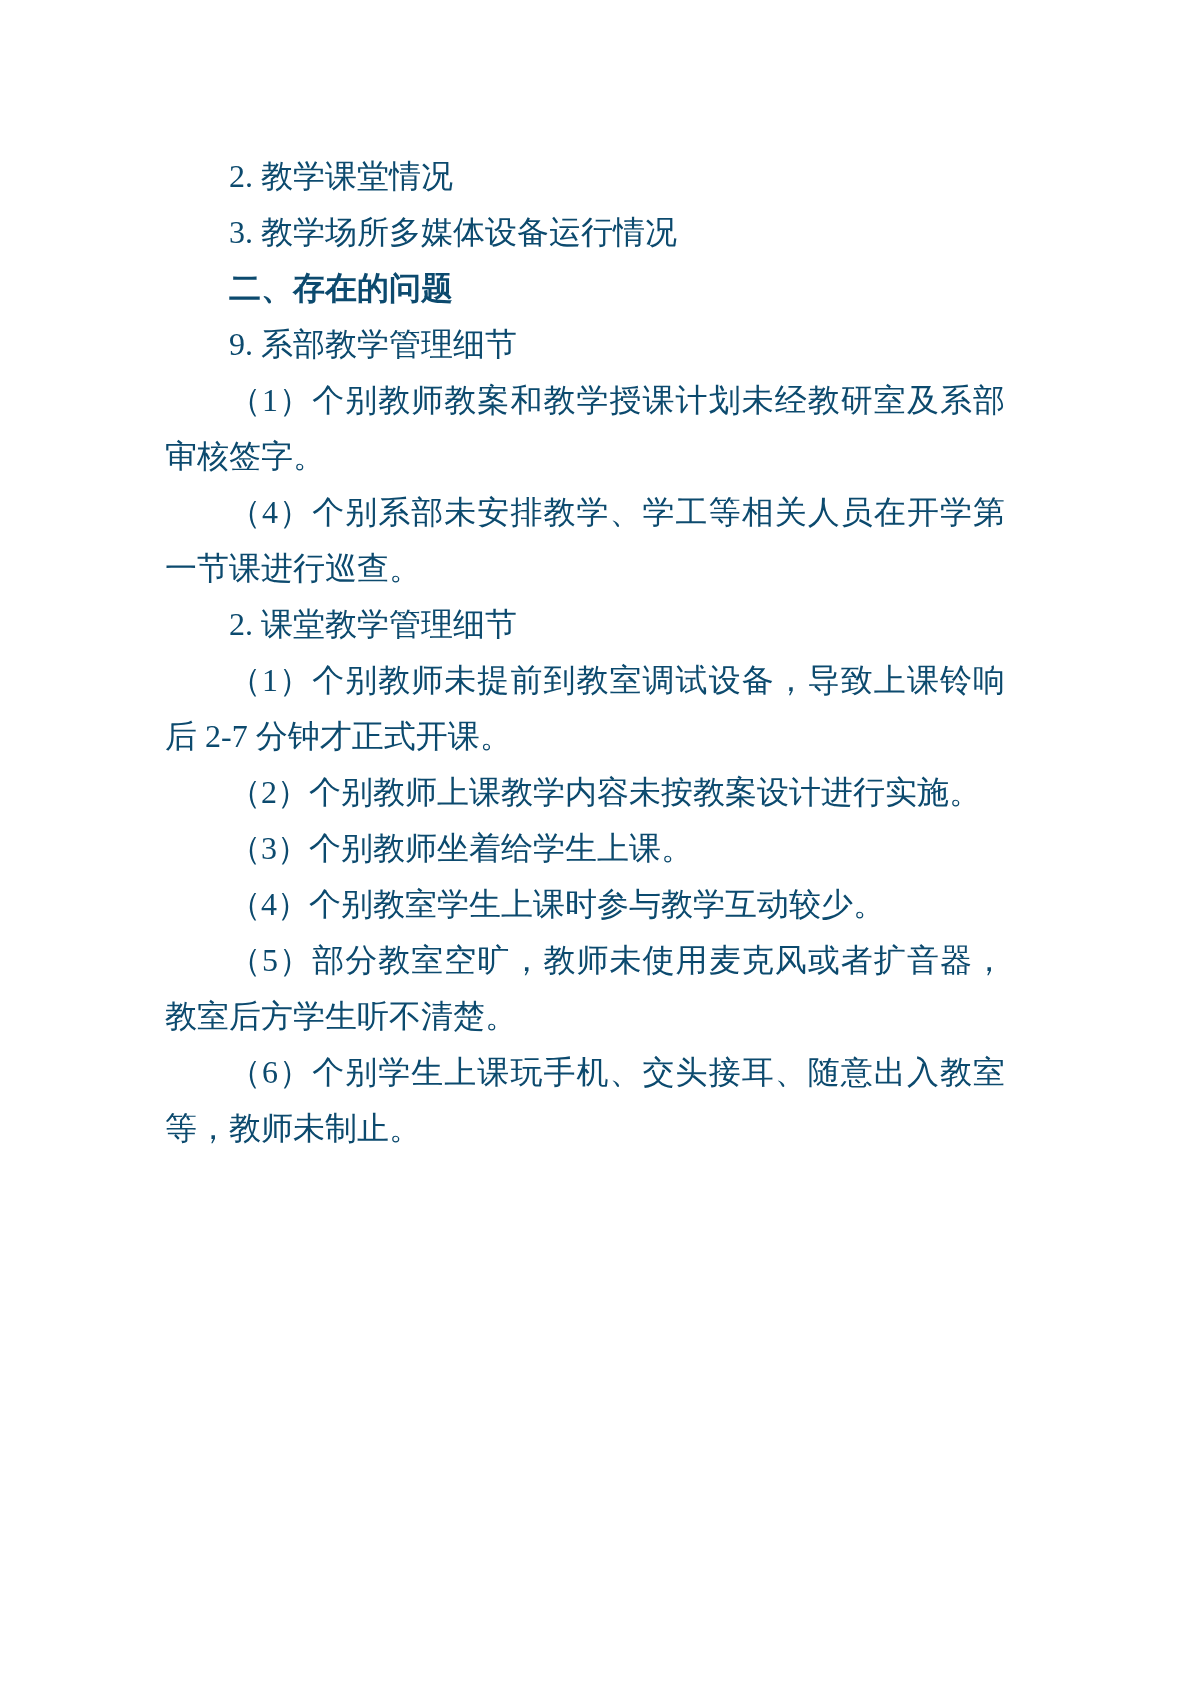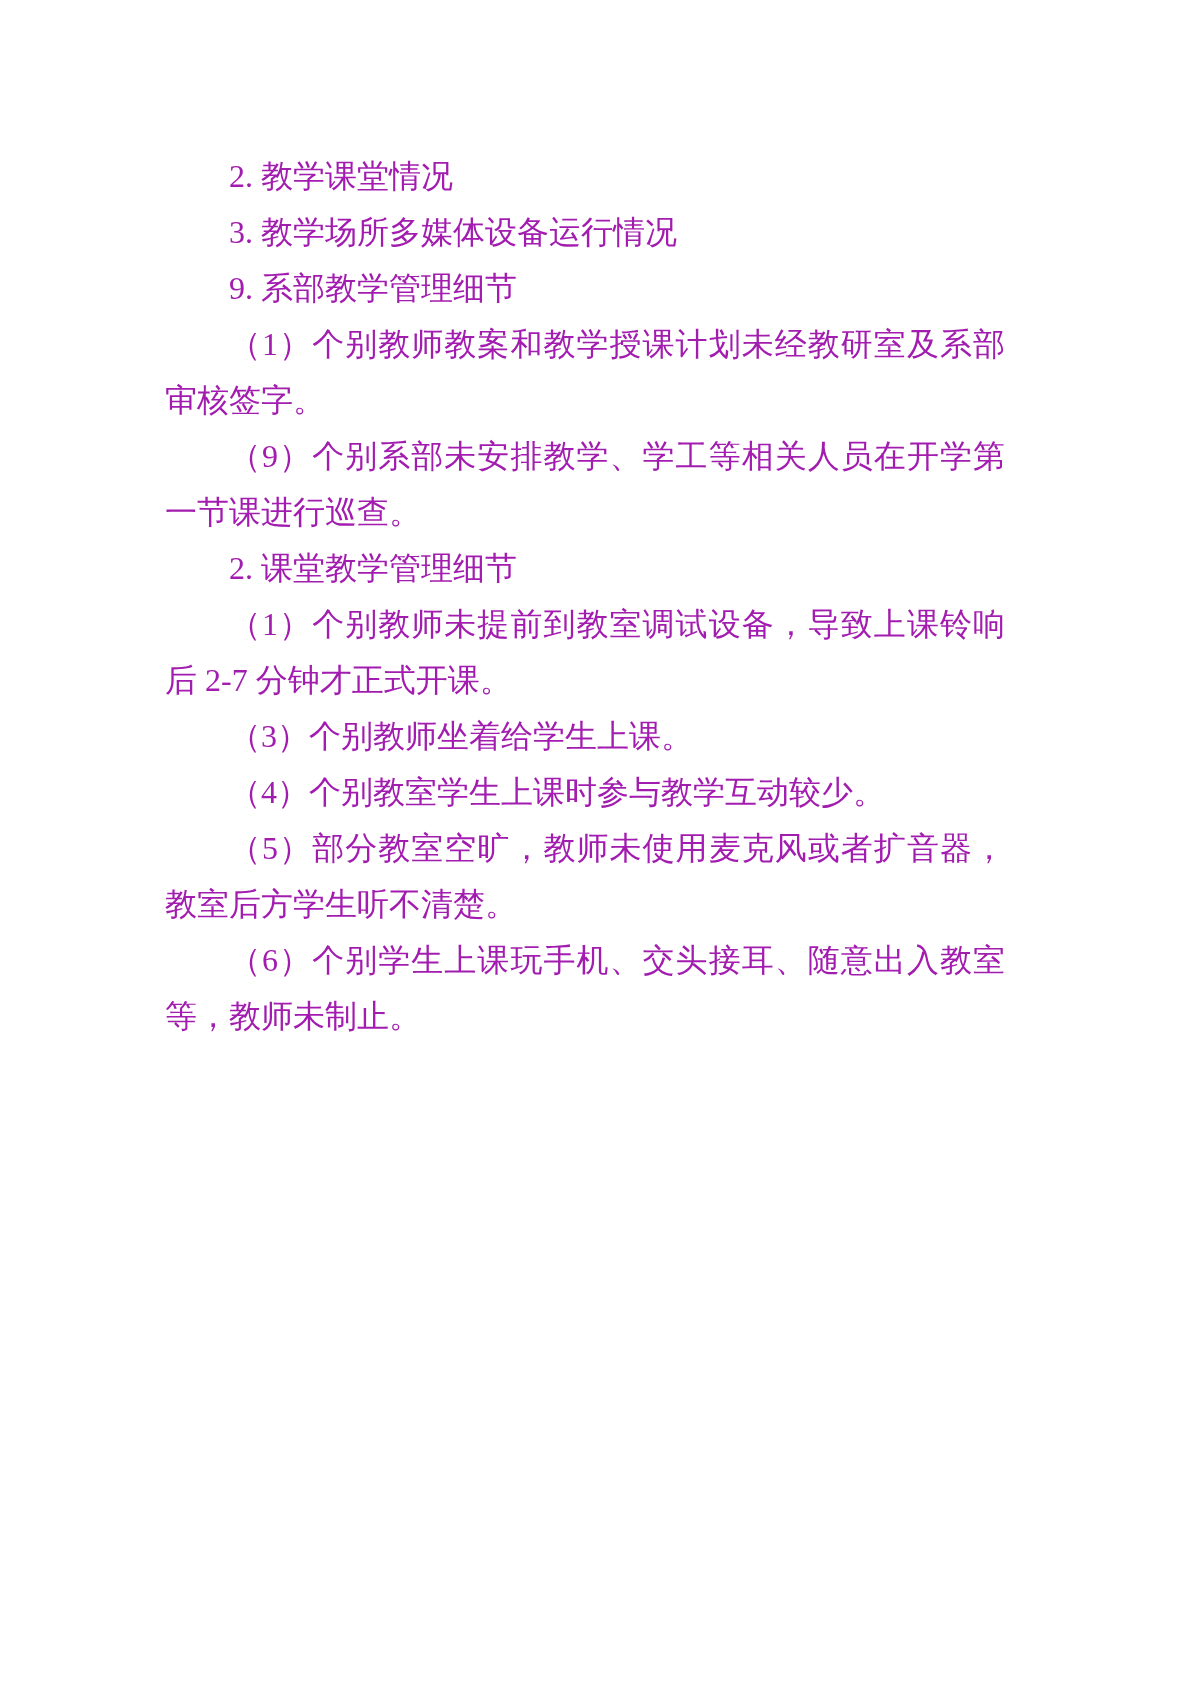--- a/index.html
+++ b/index.html
@@ -7,21 +7,21 @@
     padding: 0;
     background: #ffffff;
   }
   .page {
     position: relative;
     width: 1191px;
     height: 1448px;
     background: #ffffff;
     box-sizing: border-box;
     padding: 148px 186px 0 165px;
-    color: #a21caf;
+    color: #0c4a6e;
     font-family: "Liberation Serif", "DejaVu Serif", serif;
     font-size: 32px;
     line-height: 56px;
     text-align: justify;
     overflow: hidden;
   }
   .para, .h-kai, .h-bold {
     margin: 0;
     padding: 0;
     text-indent: 2em;
@@ -37,22 +37,24 @@
     font-weight: bold;
     font-size: 32px;
   }
 </style>
 </head>
 <body>
 
 <div class="page">
   <h3 class="h-kai">2. 教学课堂情况</h3>
   <h3 class="h-kai">3. 教学场所多媒体设备运行情况</h3>
+  <h2 class="h-bold">二、存在的问题</h2>
   <h3 class="h-kai">9. 系部教学管理细节</h3>
   <p class="para">（1）个别教师教案和教学授课计划未经教研室及系部审核签字。</p>
-  <p class="para">（9）个别系部未安排教学、学工等相关人员在开学第一节课进行巡查。</p>
+  <p class="para">（4）个别系部未安排教学、学工等相关人员在开学第一节课进行巡查。</p>
   <h3 class="h-kai">2. 课堂教学管理细节</h3>
   <p class="para">（1）个别教师未提前到教室调试设备，导致上课铃响后 2-7 分钟才正式开课。</p>
+  <p class="para">（2）个别教师上课教学内容未按教案设计进行实施。</p>
   <p class="para">（3）个别教师坐着给学生上课。</p>
   <p class="para">（4）个别教室学生上课时参与教学互动较少。</p>
   <p class="para">（5）部分教室空旷，教师未使用麦克风或者扩音器，教室后方学生听不清楚。</p>
   <p class="para">（6）个别学生上课玩手机、交头接耳、随意出入教室等，教师未制止。</p>
 </div>
 
 </body></html>

